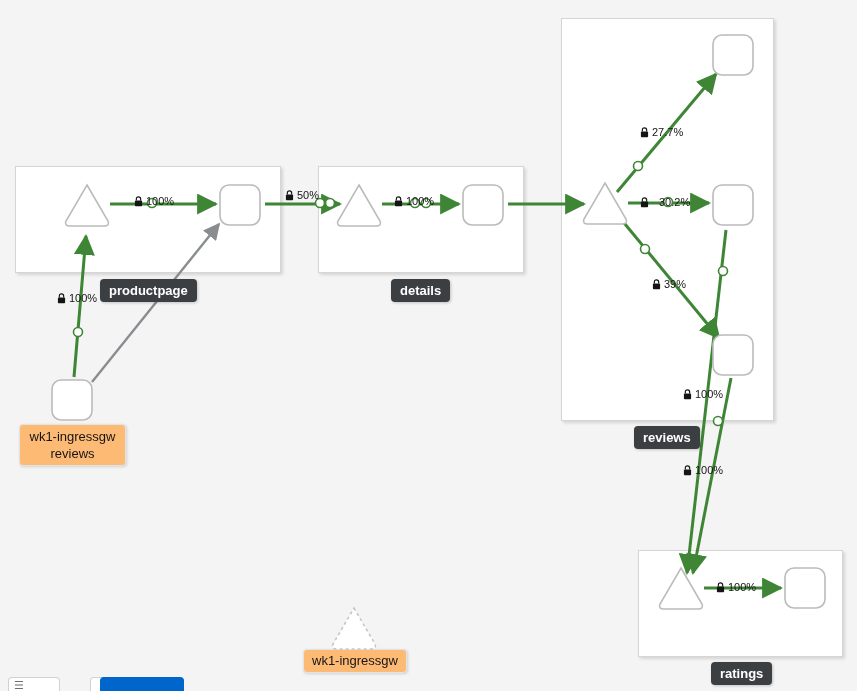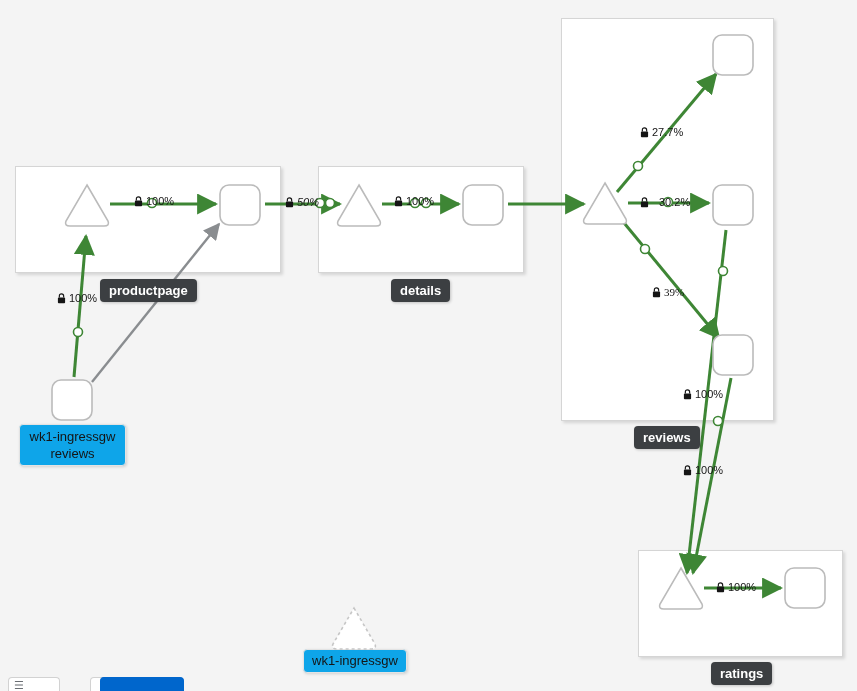--- a/index.html
+++ b/index.html
@@ -20,21 +20,21 @@
     position:absolute;
     background:#ffffff;
     border:1px solid #d5d5d5;
     box-shadow:2px 2px 3px rgba(0,0,0,0.13);
     z-index:1;
   }
 
   
   .chip{
     position:absolute;
-    background:#0ea5e9;
+    background:#fdba74;
     border:1px solid #e3e3e3;
     border-radius:4px;
     box-shadow:1px 1px 3px rgba(0,0,0,0.15);
     font-size:13px;
     color:#151515;
     padding:3px 8px;
     white-space:nowrap;
     line-height:16px;
     text-align:center;
   }
@@ -213,21 +213,21 @@
   </div>
 
   <div class="edgelabel" style="left:134px;top:195px;">
     <svg width="9" height="11" viewBox="0 0 10 12">
         <path d="M2.6 5V3.2a2.4 2.4 0 0 1 4.8 0V5" stroke="#151515" stroke-width="1.3" fill="none"></path>
         <rect x="1" y="5" width="8" height="6.2" rx="1" fill="#151515"></rect>
       </svg>
     <span>100%</span>
   </div>
 
-  <div class="edgelabel" style="left:285px;top:196px;font-style:italic;">
+  <div class="edgelabel" style="left:285px;top:189px;">
     <svg width="9" height="11" viewBox="0 0 10 12">
         <path d="M2.6 5V3.2a2.4 2.4 0 0 1 4.8 0V5" stroke="#151515" stroke-width="1.3" fill="none"></path>
         <rect x="1" y="5" width="8" height="6.2" rx="1" fill="#151515"></rect>
       </svg>
     <span>50%</span>
   </div>
 
   <div class="edgelabel" style="left:394px;top:195px;">
     <svg width="9" height="11" viewBox="0 0 10 12">
         <path d="M2.6 5V3.2a2.4 2.4 0 0 1 4.8 0V5" stroke="#151515" stroke-width="1.3" fill="none"></path>
@@ -245,21 +245,21 @@
   </div>
 
   <div class="edgelabel" style="left:640px;top:196px;gap:10px;">
     <svg width="9" height="11" viewBox="0 0 10 12">
         <path d="M2.6 5V3.2a2.4 2.4 0 0 1 4.8 0V5" stroke="#151515" stroke-width="1.3" fill="none"></path>
         <rect x="1" y="5" width="8" height="6.2" rx="1" fill="#151515"></rect>
       </svg>
     <span>30.2%</span>
   </div>
 
-  <div class="edgelabel" style="left:652px;top:286px;font-family:Liberation Serif, serif;">
+  <div class="edgelabel" style="left:652px;top:278px;">
     <svg width="9" height="11" viewBox="0 0 10 12">
         <path d="M2.6 5V3.2a2.4 2.4 0 0 1 4.8 0V5" stroke="#151515" stroke-width="1.3" fill="none"></path>
         <rect x="1" y="5" width="8" height="6.2" rx="1" fill="#151515"></rect>
       </svg>
     <span>39%</span>
   </div>
 
   <div class="edgelabel" style="left:683px;top:388px;">
     <svg width="9" height="11" viewBox="0 0 10 12">
         <path d="M2.6 5V3.2a2.4 2.4 0 0 1 4.8 0V5" stroke="#151515" stroke-width="1.3" fill="none"></path>

